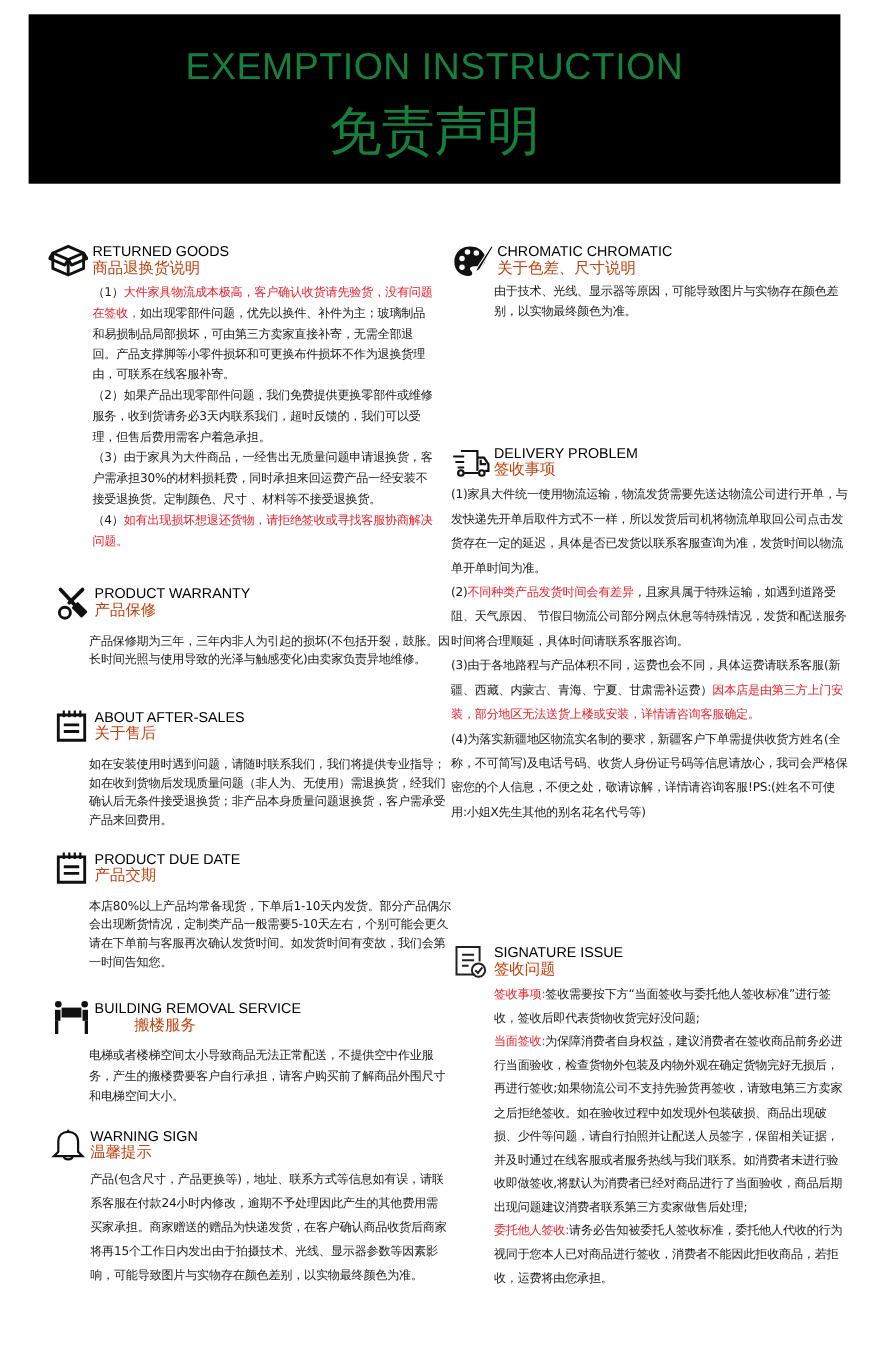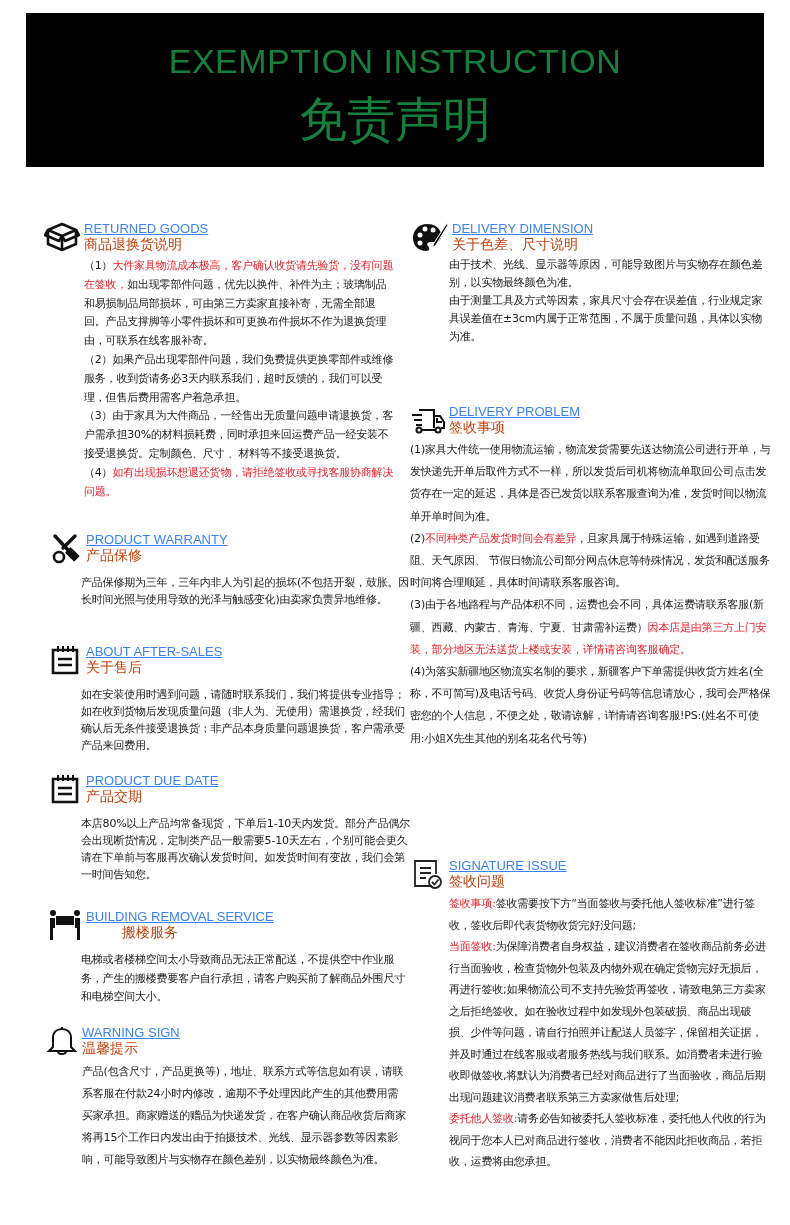--- a/index.html
+++ b/index.html
@@ -6,21 +6,21 @@
   body { width: 790px; height: 1225px; position: relative; overflow: hidden;
          font-family: "DejaVu Sans", "Liberation Sans", sans-serif; color: #1a1a1a; }
   .banner { position: absolute; left: 26px; top: 13px; width: 738px; height: 154px; background: #000; color: #15803d; text-align: center; }
   .banner .en { position: absolute; left: 0; right: 0; top: 28px; font-family: "Liberation Sans", sans-serif; font-size: 34px; letter-spacing: 0.5px; line-height: 40px; }
   .banner .zh { position: absolute; left: 0; right: 0; top: 78px; font-size: 48px; line-height: 56px; }
 
   .section { position: absolute; }
   .sec-head { position: relative; height: 32px; }
   .sec-icon { position: absolute; left: 0; top: 0; width: 36px; height: 32px; }
   .sec-icon svg { width: 100%; height: 100%; display: block; }
-  .sec-title-en { position: absolute; left: 40px; top: 0; font-family: "Liberation Sans", sans-serif; font-size: 13px; line-height: 15px; color: #3b82f6; white-space: nowrap; text-decoration: underline; }
+  .sec-title-en { position: absolute; left: 40px; top: 0; font-family: "Liberation Sans", sans-serif; font-size: 13px; line-height: 15px; color: #000000; white-space: nowrap; }
   .sec-title-zh { position: absolute; left: 40px; top: 15px; font-size: 14px; line-height: 17px; color: #c2410c; white-space: nowrap; }
   .sec-body { font-size: 11px; color: #1a1a1a; letter-spacing: -0.2px; }
   .para { margin: 0; }
   .red { color: #e8202a; }
 </style>
 </head>
 <body>
 
 <div class="banner">
   <div class="en">EXEMPTION INSTRUCTION</div>
@@ -162,26 +162,25 @@
           <path d="M15 3 C6 3 1 10 1 17 C1 25 7 30 14 30 C18 30 18 27 16 25 C14 23 16 21 19 21 L23 21 C28 21 30 17 29 12 C27 6 22 3 15 3 Z" fill="#111"></path>
           <g fill="#fff">
             <circle cx="8" cy="14" r="2.5"></circle>
             <circle cx="13" cy="8" r="2.5"></circle>
             <circle cx="21" cy="9" r="2.5"></circle>
             <circle cx="8" cy="22" r="2.5"></circle>
           </g>
           <path d="M35 2 L22 22 L20 27 L24 24 L36 4 Z" fill="#111" stroke="#fff" stroke-width="1"></path>
         </svg>
     </div>
-    <div class="sec-title-en">DELIVERY DIMENSION</div>
+    <div class="sec-title-en">CHROMATIC CHROMATIC</div>
     <div class="sec-title-zh">关于色差、尺寸说明</div>
   </div>
   <div class="sec-body" style="margin-left:37px; margin-top:3px; line-height:18px;">
     <p class="para">由于技术、光线、显示器等原因，可能导致图片与实物存在颜色差别，以实物最终颜色为准。</p>
-    <p class="para">由于测量工具及方式等因素，家具尺寸会存在误差值，行业规定家具误差值在±3cm内属于正常范围，不属于质量问题，具体以实物为准。</p>
   </div>
 </div>
 
 <div class="section" style="left:410px; top:404px; width:362px;">
   <div class="sec-head">
     <div class="sec-icon" style="width:36px;">
       <svg viewBox="0 0 36 32">
           <g fill="none" stroke="#111" stroke-width="2">
             <path d="M9 6 L24 6 L24 24"></path>
             <path d="M24 12 L30 12 L34 18 L34 24 L31 24"></path>

